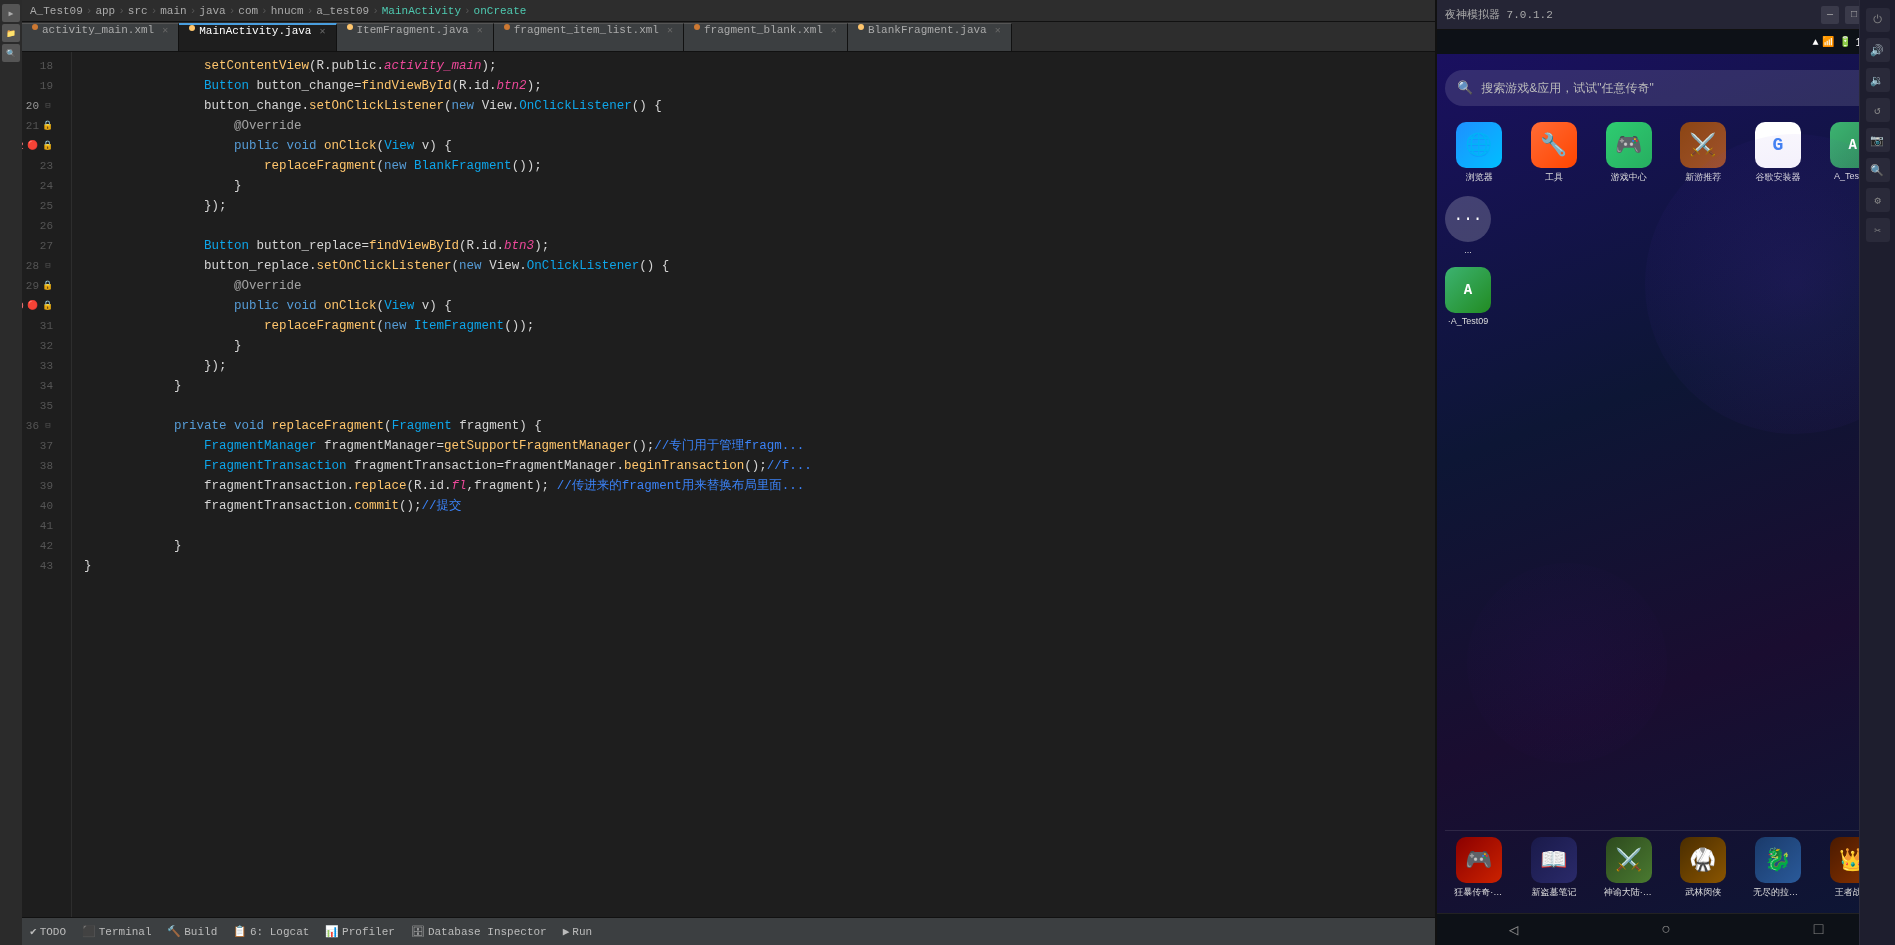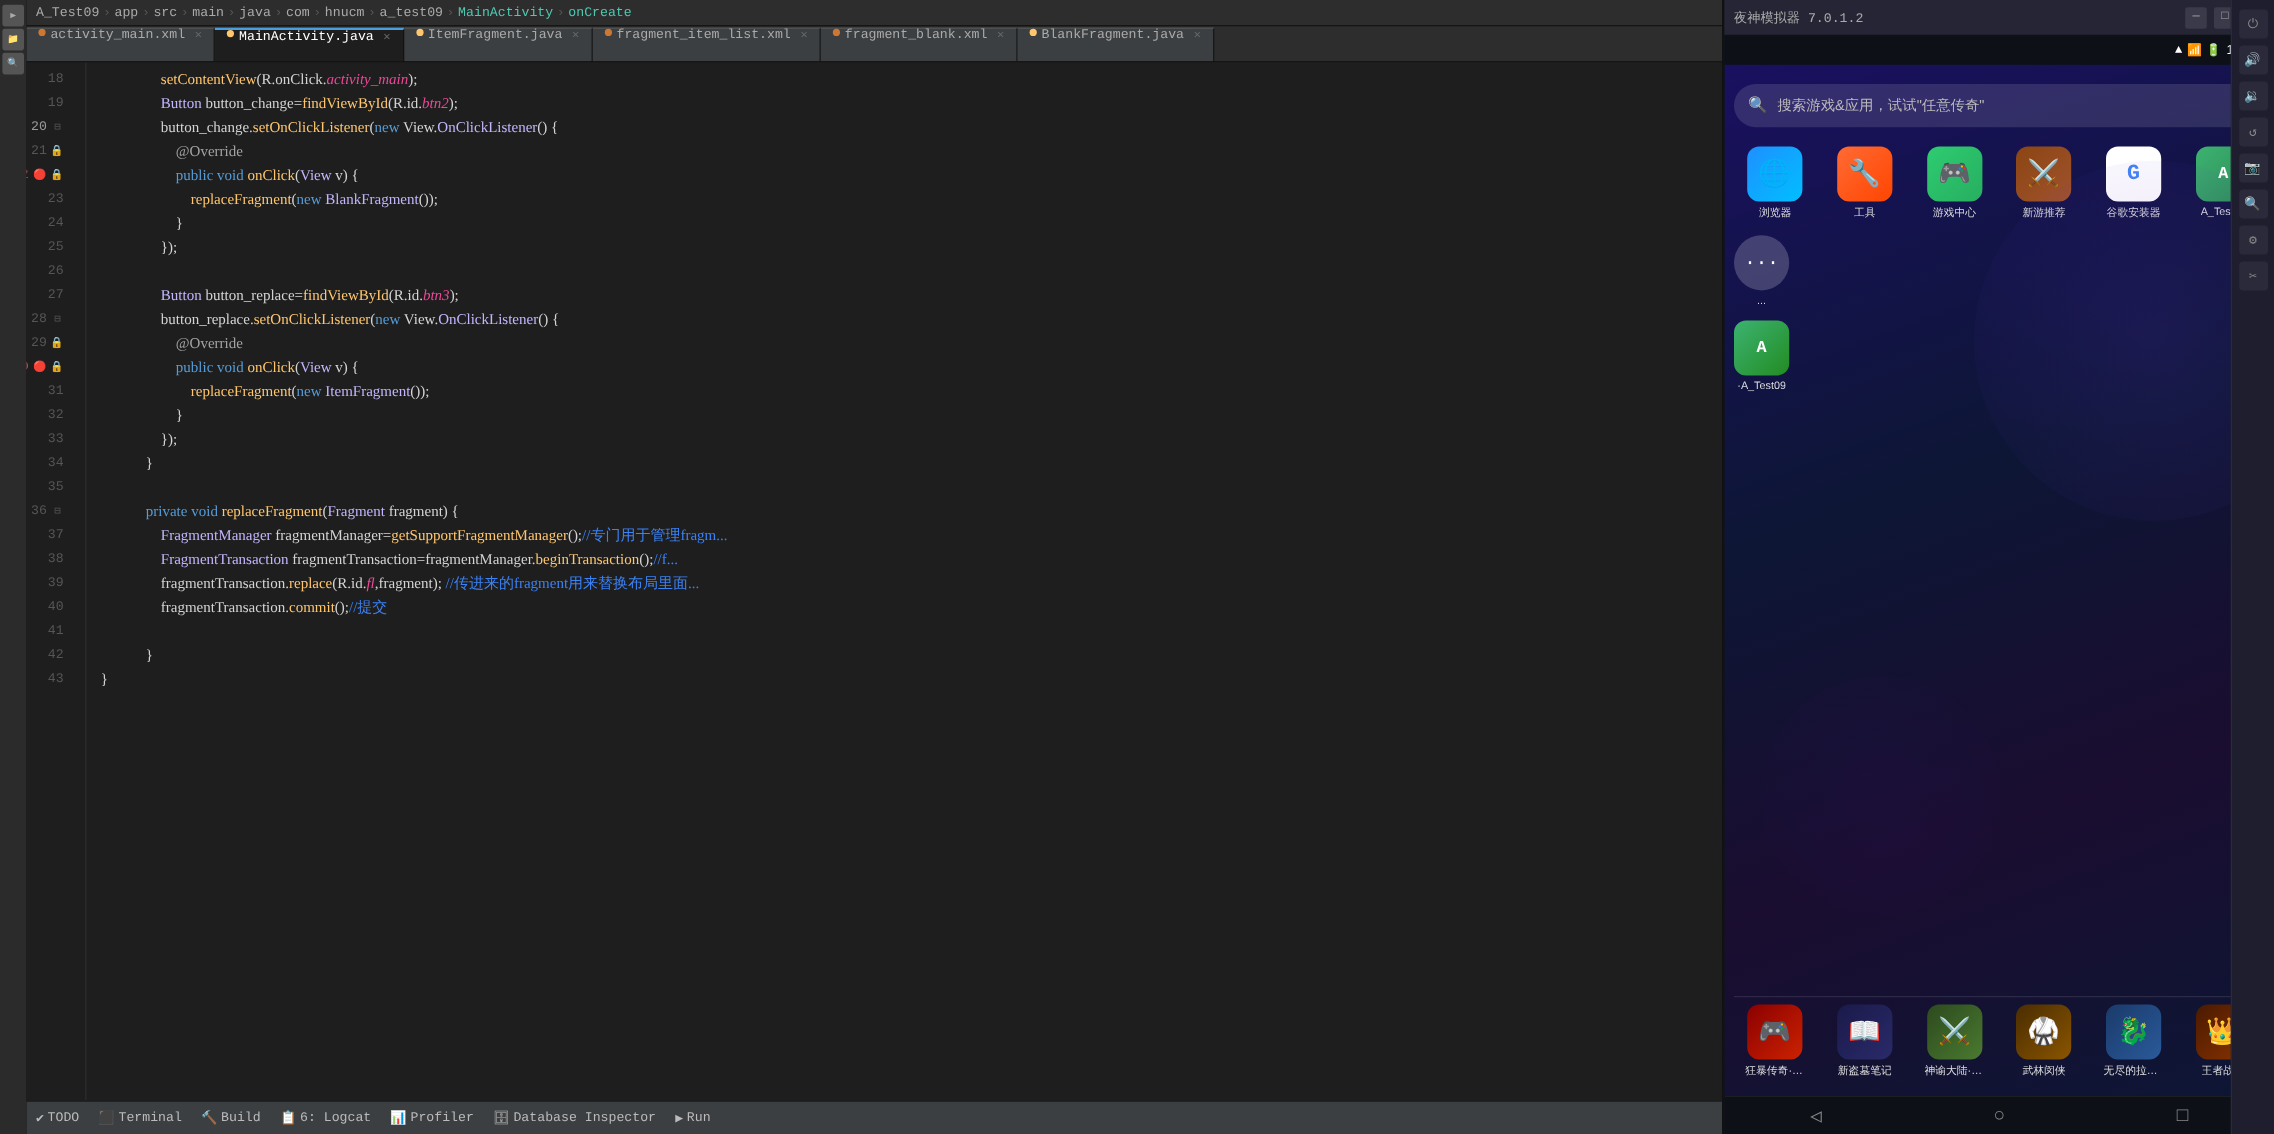--- a/index.html
+++ b/index.html
@@ -137,29 +137,28 @@
       display: flex; align-items: center; justify-content: center;
     }
 
     .code-content {
       flex: 1;
       padding: 4px 0 4px 12px;
       overflow: hidden;
       font-size: 12.5px;
       line-height: 20px;
       color: #d4d4d4;
-      font-family: Liberation Serif, serif;
     }
     .code-line {
       height: 20px;
       white-space: pre;
       display: flex;
       align-items: center;
     }
-    .kw2 { color: #c4b5fd; }
+    .kw2 { color: #0ea5e9; }
     .kw3 { color: #569cd6; }
     .fn { color: #ffc66d; }
     .cm { color: #3b82f6; }
     .ann { color: #a3a3a3; }
     .num { color: #6897bb; }
     .plain { color: #d4d4d4; }
     .italic { font-style: italic; color: #ec4899; }
 
     
     .bottom-bar {
@@ -563,21 +562,21 @@
       <div class="line-num-row">
           <span class="num">42</span>
         </div>
       <div class="line-num-row">
           <span class="num">43</span>
         </div>
     </div>
 
     <div class="code-content">
       <div class="code-line">
-        &nbsp;&nbsp;&nbsp;&nbsp;&nbsp;&nbsp;&nbsp;&nbsp;<span class="fn">setContentView</span><span class="plain">(R.onClick.</span><span class="italic">activity_main</span><span class="plain">);</span>
+        &nbsp;&nbsp;&nbsp;&nbsp;&nbsp;&nbsp;&nbsp;&nbsp;<span class="fn">setContentView</span><span class="plain">(R.public.</span><span class="italic">activity_main</span><span class="plain">);</span>
       </div>
       <div class="code-line">
         &nbsp;&nbsp;&nbsp;&nbsp;&nbsp;&nbsp;&nbsp;&nbsp;<span class="kw2">Button</span><span class="plain"> button_change=</span><span class="fn">findViewById</span><span class="plain">(R.id.</span><span class="italic">btn2</span><span class="plain">);</span>
       </div>
       <div class="code-line">
         &nbsp;&nbsp;&nbsp;&nbsp;&nbsp;&nbsp;&nbsp;&nbsp;<span class="plain">button_change.</span><span class="fn">setOnClickListener</span><span class="plain">(</span><span class="kw3">new</span><span class="plain"> View.</span><span class="kw2">OnClickListener</span><span class="plain">() {</span>
       </div>
       <div class="code-line">
         &nbsp;&nbsp;&nbsp;&nbsp;&nbsp;&nbsp;&nbsp;&nbsp;&nbsp;&nbsp;&nbsp;&nbsp;<span class="ann">@Override</span>
       </div>

